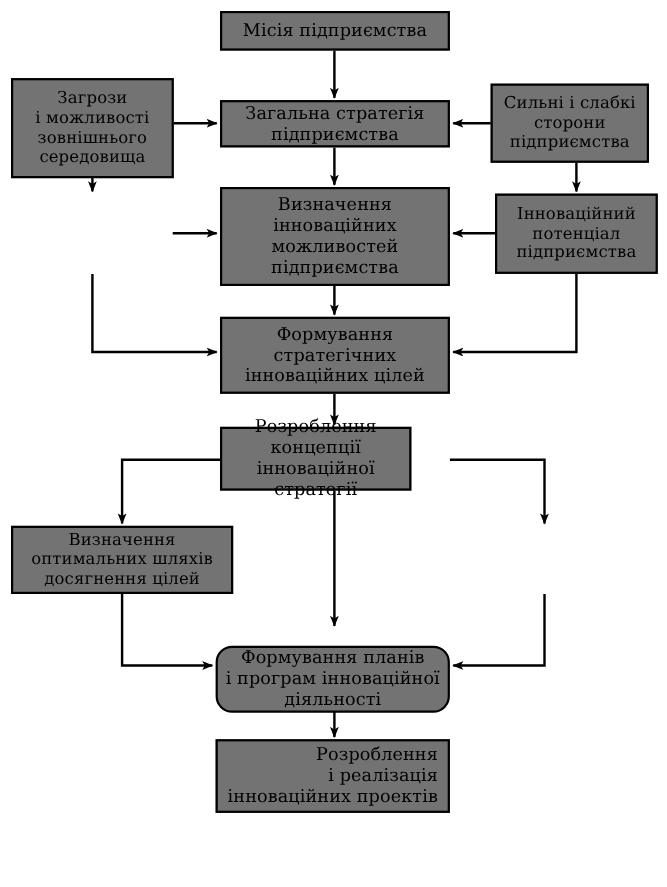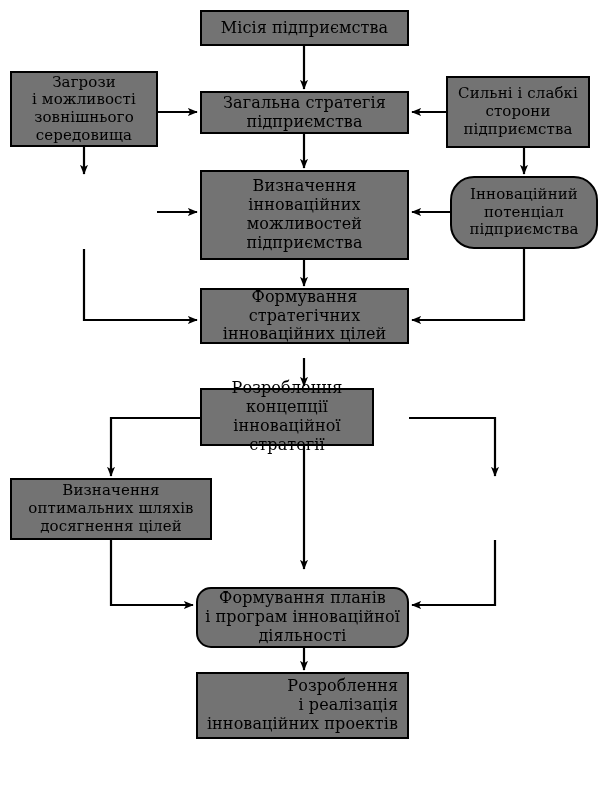--- a/index.html
+++ b/index.html
@@ -89,37 +89,37 @@
 
       <path d="M111,540 L111,605 L193,605" marker-end="url(#ah)"></path>
 
       <path d="M495,540 L495,605 L412,605" marker-end="url(#ah)"></path>
 
       <path d="M304,638 L304,670" marker-end="url(#ah)"></path>
     </g>
   </svg>
 
   <div class="node s16" style="left: 200px; top: 10px; width: 209px; height: 36px;">Місія підприємства</div>
-  <div class="node s15" style="left: 10px; top: 71px; width: 148px; height: 76px;">Загрози
+  <div class="node s15" style="left: 10px; top: 71px; width: 148px; height: 91px;">Загрози
 і можливості
 зовнішнього
 середовища</div>
   <div class="node s16 bold" style="left: 200px; top: 91px; width: 209px; height: 43px;">Загальна стратегія
 підприємства</div>
   <div class="node s15" style="left: 446px; top: 76px; width: 144px; height: 72px;">Сильні і слабкі
 сторони
 підприємства</div>
   <div class="node s16" style="left: 200px; top: 170px; width: 209px; height: 90px;">Визначення
 інноваційних
 можливостей
 підприємства</div>
-  <div class="node s15" style="left: 450px; top: 176px; width: 148px; height: 73px; border-radius: 24px;">Інноваційний
+  <div class="node s15" style="left: 450px; top: 176px; width: 148px; height: 73px;">Інноваційний
 потенціал
 підприємства</div>
-  <div class="node s16" style="left: 200px; top: 288px; width: 209px; height: 56px;">Формування
+  <div class="node s16" style="left: 200px; top: 288px; width: 209px; height: 70px;">Формування
 стратегічних
 інноваційних цілей</div>
   <div class="node s16" style="left: 200px; top: 388px; width: 174px; height: 58px;">Розроблення концепції
 інноваційної стратегії</div>
   <div class="node s15" style="left: 10px; top: 478px; width: 202px; height: 62px;">Визначення
 оптимальних шляхів
 досягнення цілей</div>
   <div class="node s16" style="left: 196px; top: 587px; width: 213px; height: 61px; border-radius: 15px;">Формування планів
 і програм інноваційної
 діяльності</div>

